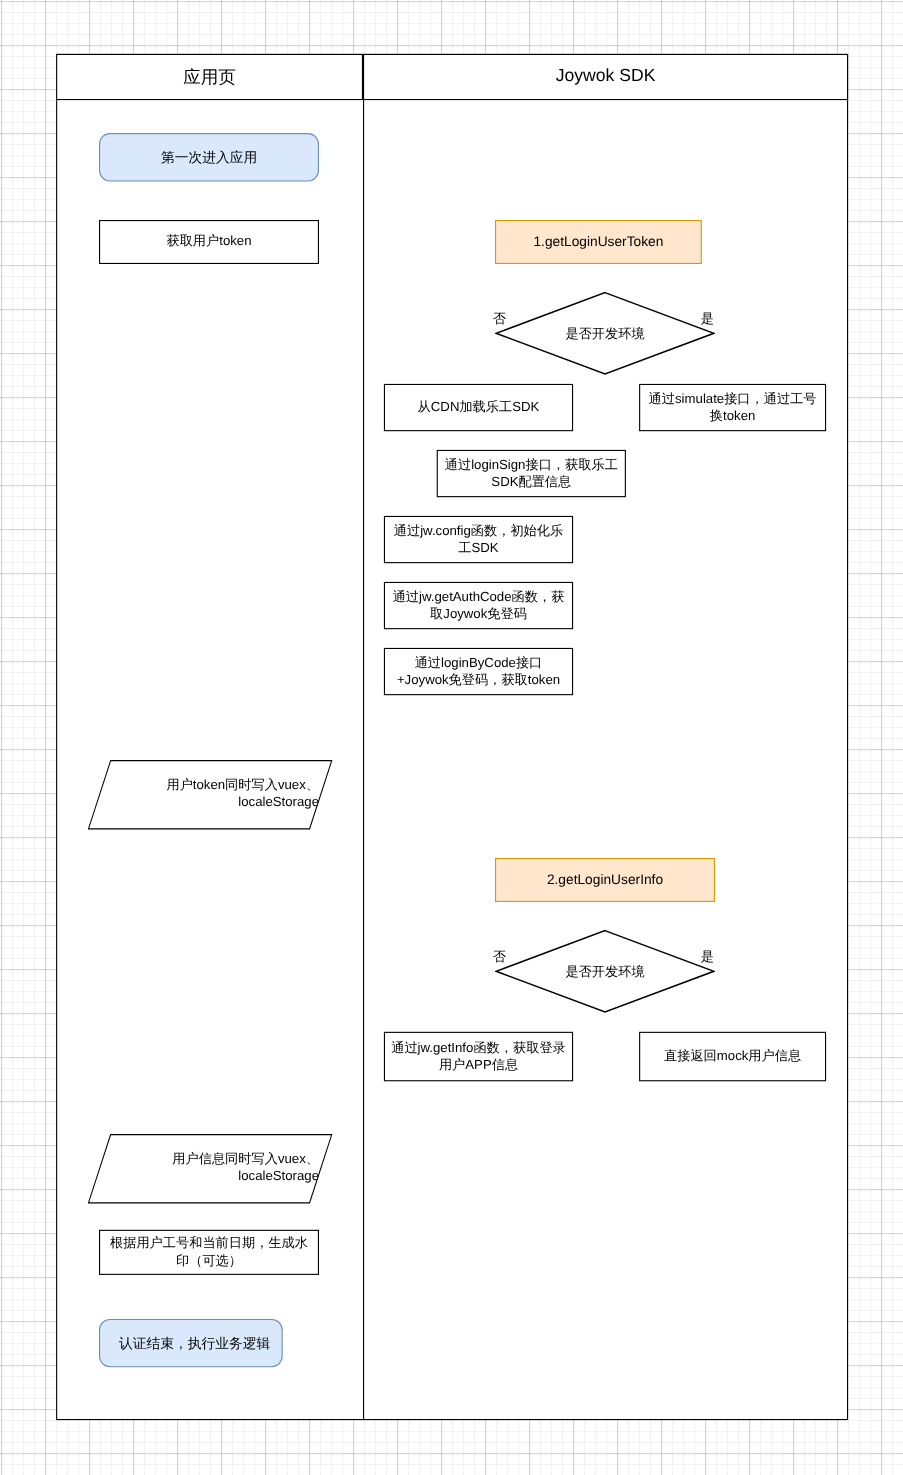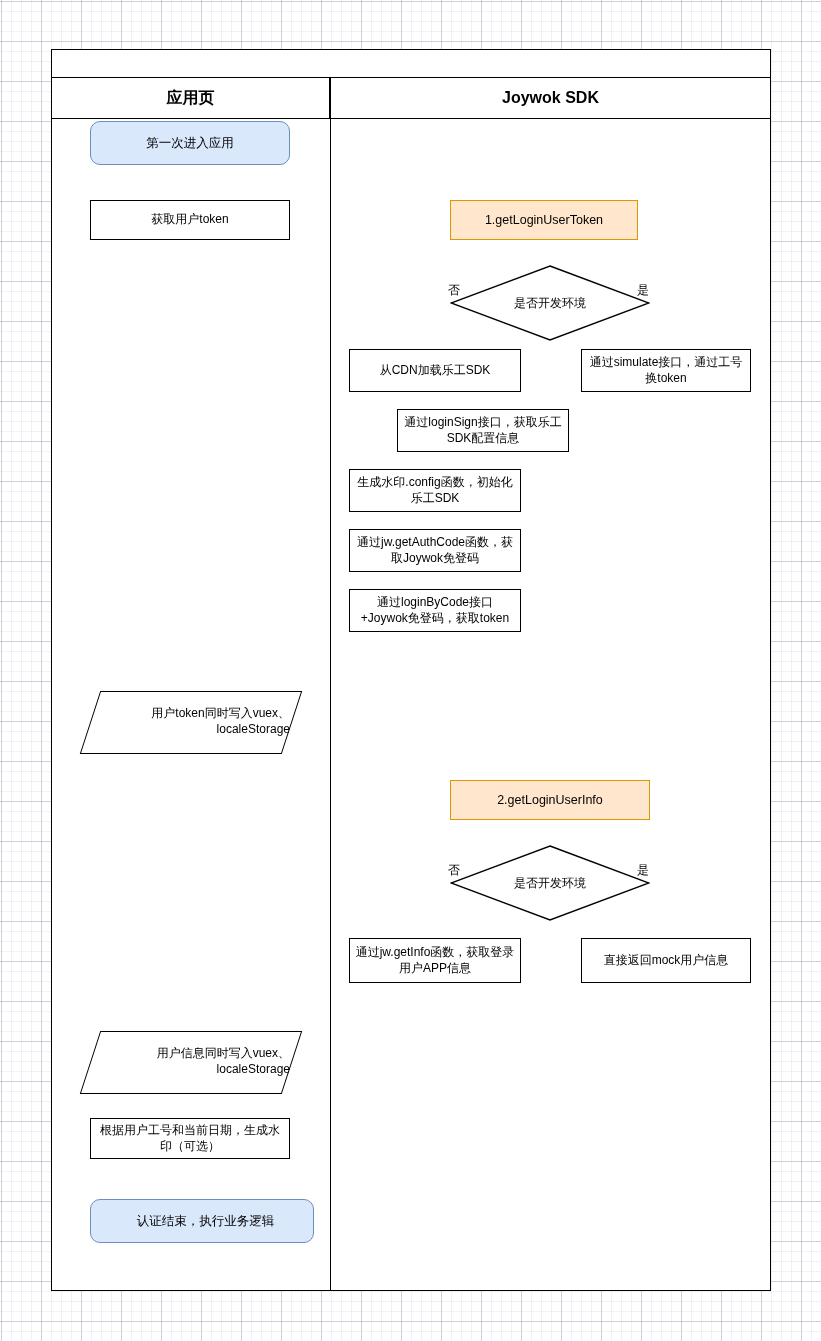--- a/index.html
+++ b/index.html
@@ -48,25 +48,24 @@
     z-index: 1;
   }
   .lane-header {
     position: absolute;
     box-sizing: border-box;
     border: 1.6px solid #000000;
     background: #ffffff;
     display: flex;
     align-items: center;
     justify-content: center;
-    font-weight: bold;
+    font-weight: normal;
     font-size: 16px;
     color: #000000;
     z-index: 2;
-    margin-top: 28px;
   }
   .lane-divider {
     position: absolute;
     width: 0;
     border-left: 1.6px solid #000000;
     z-index: 2;
   }
   .box {
     border: 1.4px solid #000000;
     background: #ffffff;
@@ -233,21 +232,21 @@
 
   <div class="node box" style="left:349px; top:349px; width:172px; height:43px;">
     <span>从CDN加载乐工SDK</span>
   </div>
 
   <div class="node box" style="left:349px; top:409px; width:172px; height:43px;margin-left:48px;">
     <span>通过loginSign接口，获取乐工SDK配置信息</span>
   </div>
 
   <div class="node box" style="left:349px; top:469px; width:172px; height:43px;">
-    <span>生成水印.config函数，初始化乐工SDK</span>
+    <span>通过jw.config函数，初始化乐工SDK</span>
   </div>
 
   <div class="node box" style="left:349px; top:529px; width:172px; height:43px;">
     <span>通过jw.getAuthCode函数，获取Joywok免登码</span>
   </div>
 
   <div class="node box" style="left:349px; top:589px; width:172px; height:43px;">
     <span>通过loginByCode接口+Joywok免登码，获取token</span>
   </div>
 
@@ -294,17 +293,17 @@
     <div class="para-shape"></div>
     <div class="para-text">
       <span>用户信息同时写入vuex、localeStorage</span>
     </div>
   </div>
 
   <div class="node box" style="left:90px; top:1118px; width:200px; height:41px;">
     <span>根据用户工号和当前日期，生成水印（可选）</span>
   </div>
 
-  <div class="node box rounded" style="left:90px; top:1199px; width:224px; height:44px;padding-left:12px;">
+  <div class="node box rounded" style="left:90px; top:1199px; width:167px; height:44px;padding-left:12px;">
     <span>认证结束，执行业务逻辑</span>
   </div>
 
 </div>
 
 </body></html>

